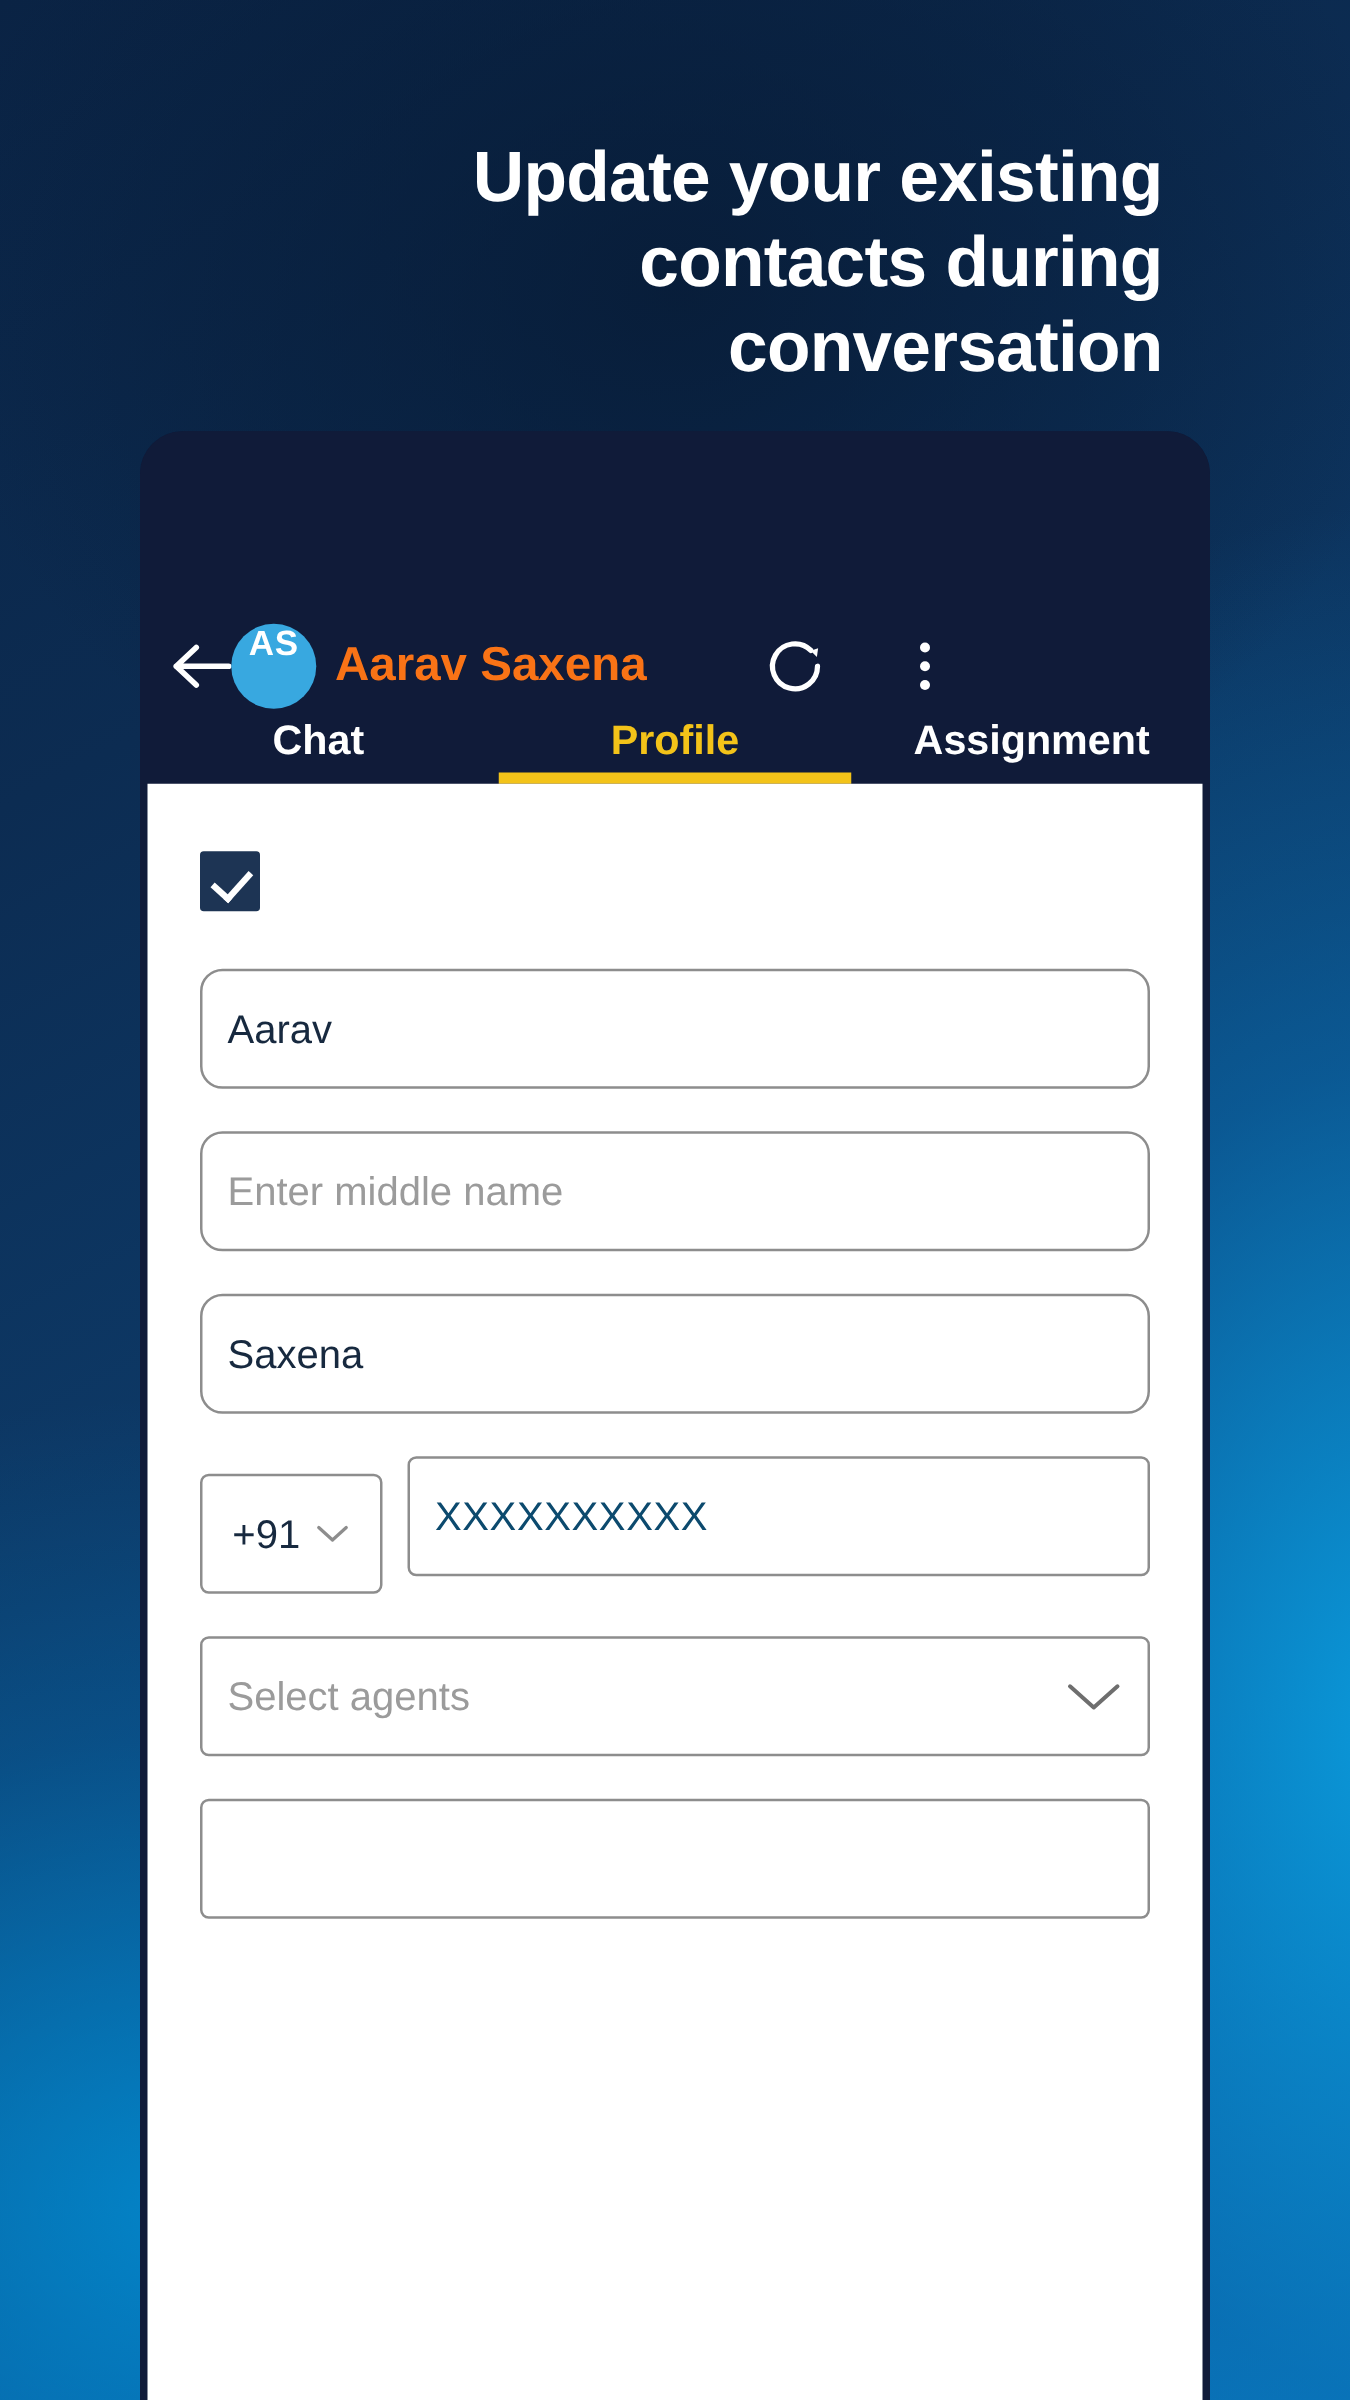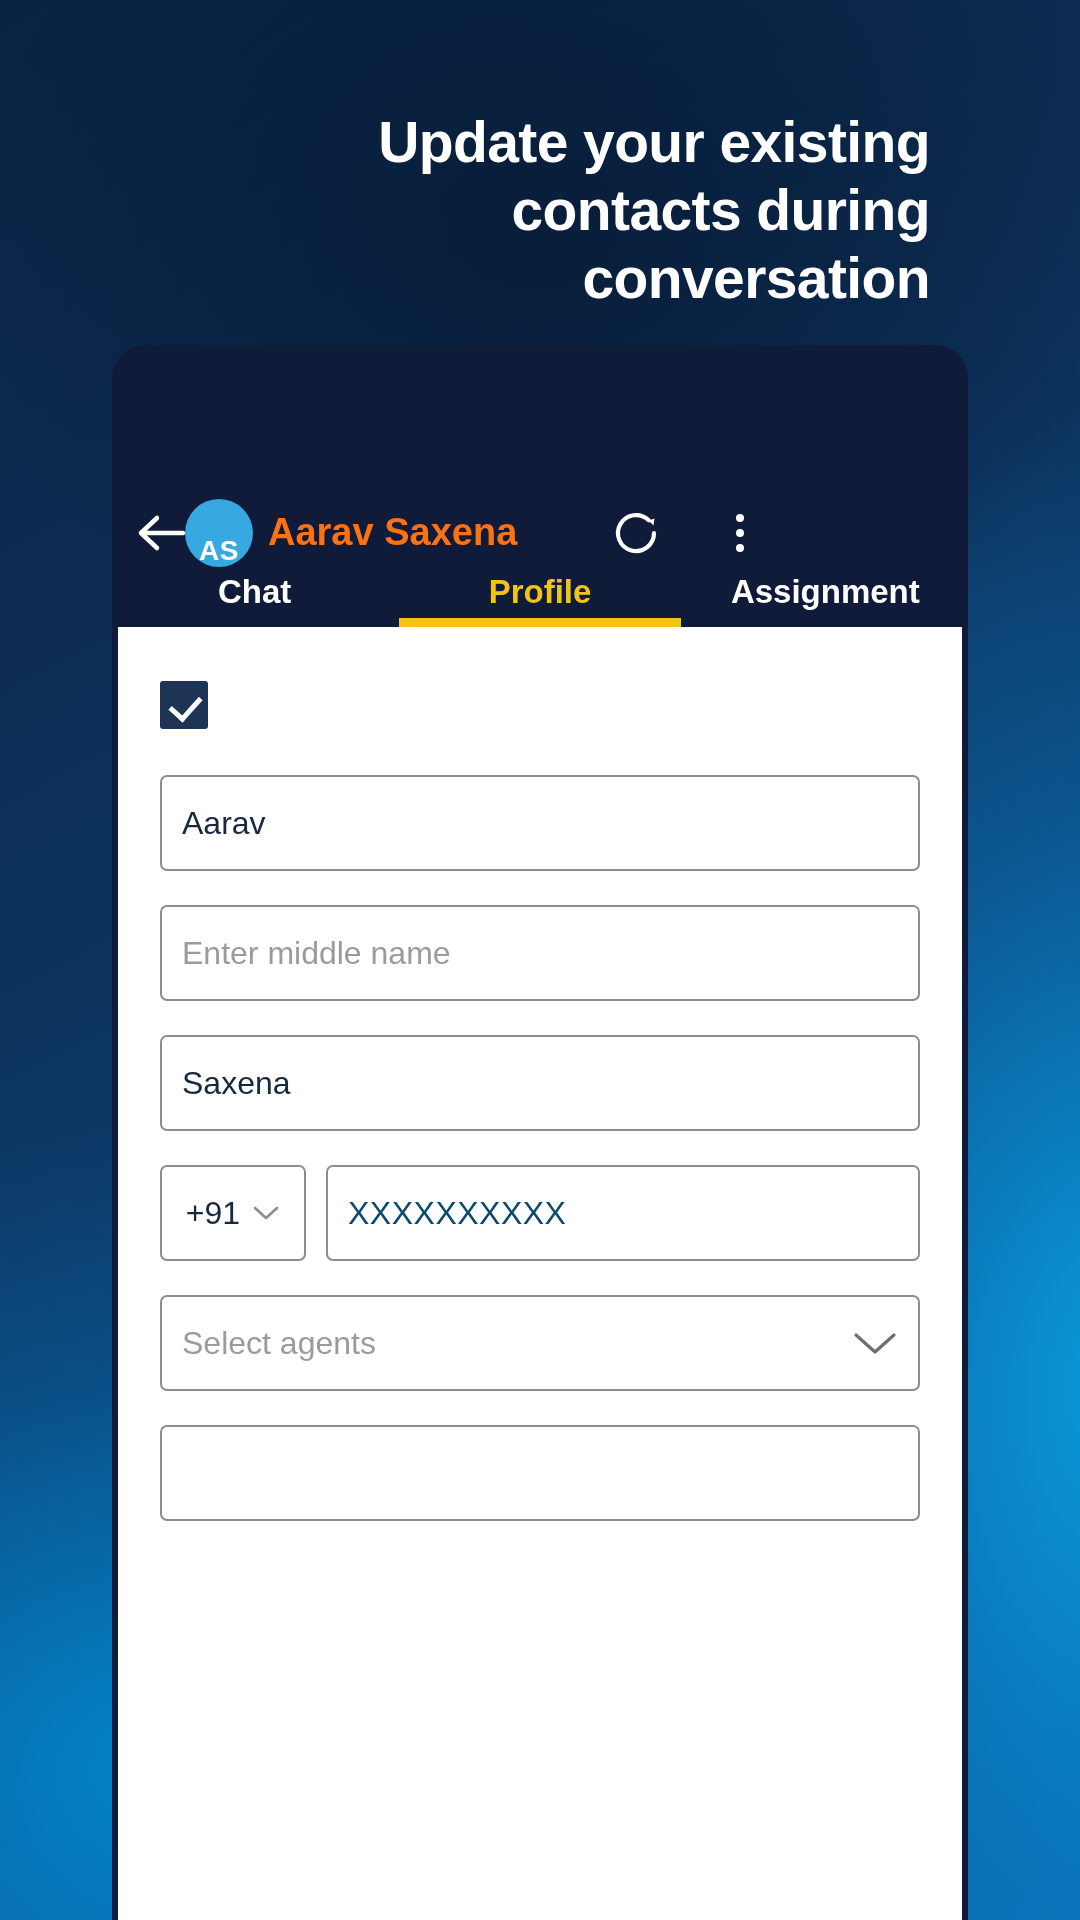--- a/index.html
+++ b/index.html
@@ -91,21 +91,21 @@
     left: 73px;
     top: -34px;
     width: 68px;
     height: 68px;
     border-radius: 50%;
     background: #38a8e0;
     color: #ffffff;
     font-size: 28px;
     font-weight: bold;
     display: flex;
-    align-items: flex-end;
+    align-items: flex-start;
     justify-content: center;
     letter-spacing: 0.5px;
   }
 
   #contact-name {
     position: absolute;
     left: 156px;
     top: -22px;
     color: #f97316;
     font-size: 38px;
@@ -220,21 +220,21 @@
     line-height: 40px;
     max-width: 600px;
   }
   #optin-label b { font-weight: bold; }
 
   
   .field {
     width: 100%;
     height: 96px;
     border: 2px solid #8d8d8d;
-    border-radius: 7px;
+    border-radius: 18px;
     display: flex;
     align-items: center;
     padding: 0 20px;
     margin-bottom: 34px;
     background: #ffffff;
     font-size: 32px;
     color: #17293f;
     cursor: text;
     position: relative;
   }
@@ -252,20 +252,21 @@
     border: 2px solid #8d8d8d;
     border-radius: 7px;
     display: flex;
     align-items: center;
     justify-content: center;
     gap: 12px;
     font-size: 32px;
     color: #17293f;
     cursor: pointer;
     background: #ffffff;
+    margin-top: 14px;
   }
   #phone-number {
     flex: 1;
     height: 96px;
     border: 2px solid #8d8d8d;
     border-radius: 7px;
     display: flex;
     align-items: center;
     padding: 0 20px;
     font-size: 32px;

